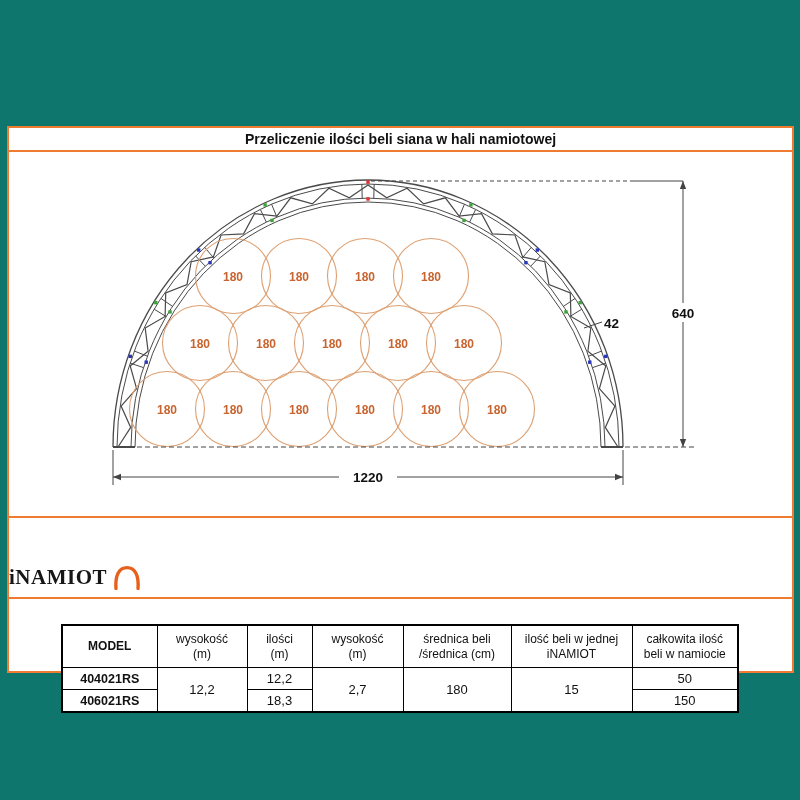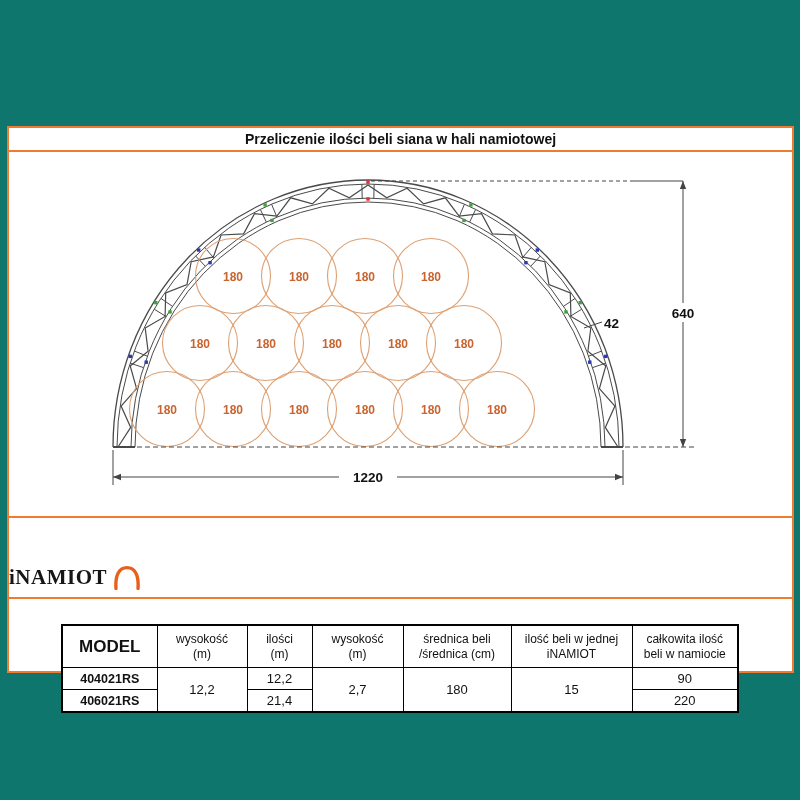--- a/index.html
+++ b/index.html
@@ -11,21 +11,21 @@
   #title-bar{height:24px;border-bottom:2px solid #ee7b30;display:flex;align-items:center;justify-content:center;}
   #title-bar .t{font-size:14px;font-weight:bold;}
   #diagram-area{height:366px;border-bottom:2px solid #ee7b30;}
   #logo-bar{height:42px;border-bottom:2px solid #ee7b30;display:flex;align-items:center;gap:5px;margin-top:39px;}
   #logo-text{font-family:"Liberation Serif",serif;font-weight:bold;font-size:21px;letter-spacing:.5px;color:#161616;}
   #table-area{height:126px;}
   #dsvg{position:absolute;left:0;top:0;pointer-events:none;}
   table.spec{border-collapse:collapse;margin:25px 0 0 52px;border:2px solid #000;background:#fff;}
   table.spec th,table.spec td{border:1px solid #000;text-align:center;vertical-align:middle;padding:0 3px;}
   table.spec th{font-weight:normal;font-size:12px;height:41px;line-height:1.25;}
-  table.spec th.bold{font-weight:bold;font-size:17px;}
+  table.spec th.bold{font-weight:bold;font-size:12px;}
   table.spec td{font-size:13px;height:21px;}
   table.spec td.model{font-weight:bold;font-size:12.5px;}
   .th-line:empty{display:none;}
 </style>
 </head>
 <body>
 
 <div id="stage">
 
   <div id="sheet">
@@ -84,26 +84,26 @@
             <div class="th-line">beli w namiocie</div>
               </th>
         </tr>
         <tr>
           <td class="model">404021RS</td>
           <td rowspan="2">12,2</td>
           <td>12,2</td>
           <td rowspan="2">2,7</td>
           <td rowspan="2">180</td>
           <td rowspan="2">15</td>
-          <td>90</td>
+          <td>50</td>
         </tr>
         <tr>
           <td class="model">406021RS</td>
-          <td>21,4</td>
-          <td>220</td>
+          <td>18,3</td>
+          <td>150</td>
         </tr>
       </tbody>
         </table>
     </div>
   </div>
 
   <svg id="dsvg" width="800" height="800" viewBox="0 0 800 800">
       <path d="M 113 447 A 255 267 0 0 1 623 447" fill="none" stroke="#4a4a4a" stroke-width="1.3"></path>
       <path d="M 117 447 A 251 263 0 0 1 619 447" fill="none" stroke="#4a4a4a" stroke-width="1"></path>
       <path d="M 131 447 A 237 249 0 0 1 605 447" fill="none" stroke="#4a4a4a" stroke-width="1"></path>

